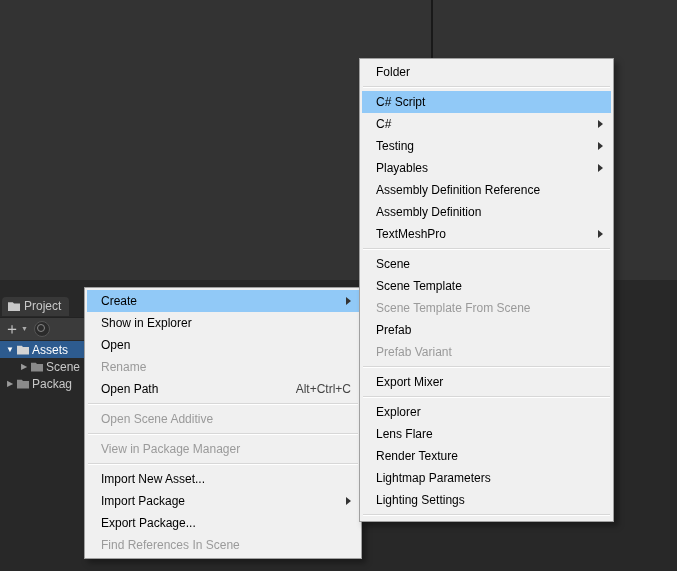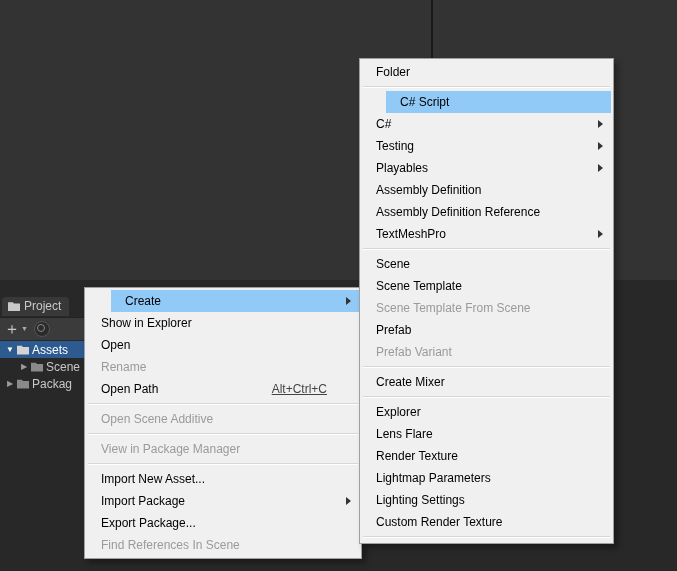--- a/index.html
+++ b/index.html
@@ -151,30 +151,28 @@
   .ctx-menu .item {
     height:22px;
     display:flex;
     align-items:center;
     padding:0 30px 0 14px;
     position:relative;
     white-space:nowrap;
   }
   .ctx-menu .item.highlight {
     background:#91c9f7;
-    margin-left:24px;
   }
   .ctx-menu .item.disabled {
     color:#9a9a9a;
   }
   .ctx-menu .item .shortcut {
     position:absolute;
-    right:32px;
+    right:8px;
     color:#444;
-    text-decoration:underline;
   }
   .ctx-menu .item .sub-arrow {
     position:absolute;
     right:8px;
     top:50%;
     transform:translateY(-50%);
     width:0;height:0;
     border-top:4px solid transparent;
     border-bottom:4px solid transparent;
     border-left:5px solid #333;
@@ -282,26 +280,26 @@
   </div>
   <div class="item">
     <span>Testing</span>
     <span class="sub-arrow"></span>
   </div>
   <div class="item">
     <span>Playables</span>
     <span class="sub-arrow"></span>
   </div>
   <div class="item">
+    <span>Assembly Definition Reference</span>
+  </div>
+  <div class="item">
     <span>Assembly Definition</span>
   </div>
   <div class="item">
-    <span>Assembly Definition Reference</span>
-  </div>
-  <div class="item">
     <span>TextMeshPro</span>
     <span class="sub-arrow"></span>
   </div>
   <div class="sep"></div>
   <div class="item">
     <span>Scene</span>
   </div>
   <div class="item">
     <span>Scene Template</span>
   </div>
@@ -309,35 +307,32 @@
     <span>Scene Template From Scene</span>
   </div>
   <div class="item">
     <span>Prefab</span>
   </div>
   <div class="item disabled">
     <span>Prefab Variant</span>
   </div>
   <div class="sep"></div>
   <div class="item">
-    <span>Create Mixer</span>
+    <span>Export Mixer</span>
   </div>
   <div class="sep"></div>
   <div class="item">
     <span>Explorer</span>
   </div>
   <div class="item">
     <span>Lens Flare</span>
   </div>
   <div class="item">
     <span>Render Texture</span>
   </div>
   <div class="item">
     <span>Lightmap Parameters</span>
   </div>
   <div class="item">
     <span>Lighting Settings</span>
   </div>
-  <div class="item">
-    <span>Custom Render Texture</span>
-  </div>
   <div class="sep"></div>
 </div>
 
 </body></html>

